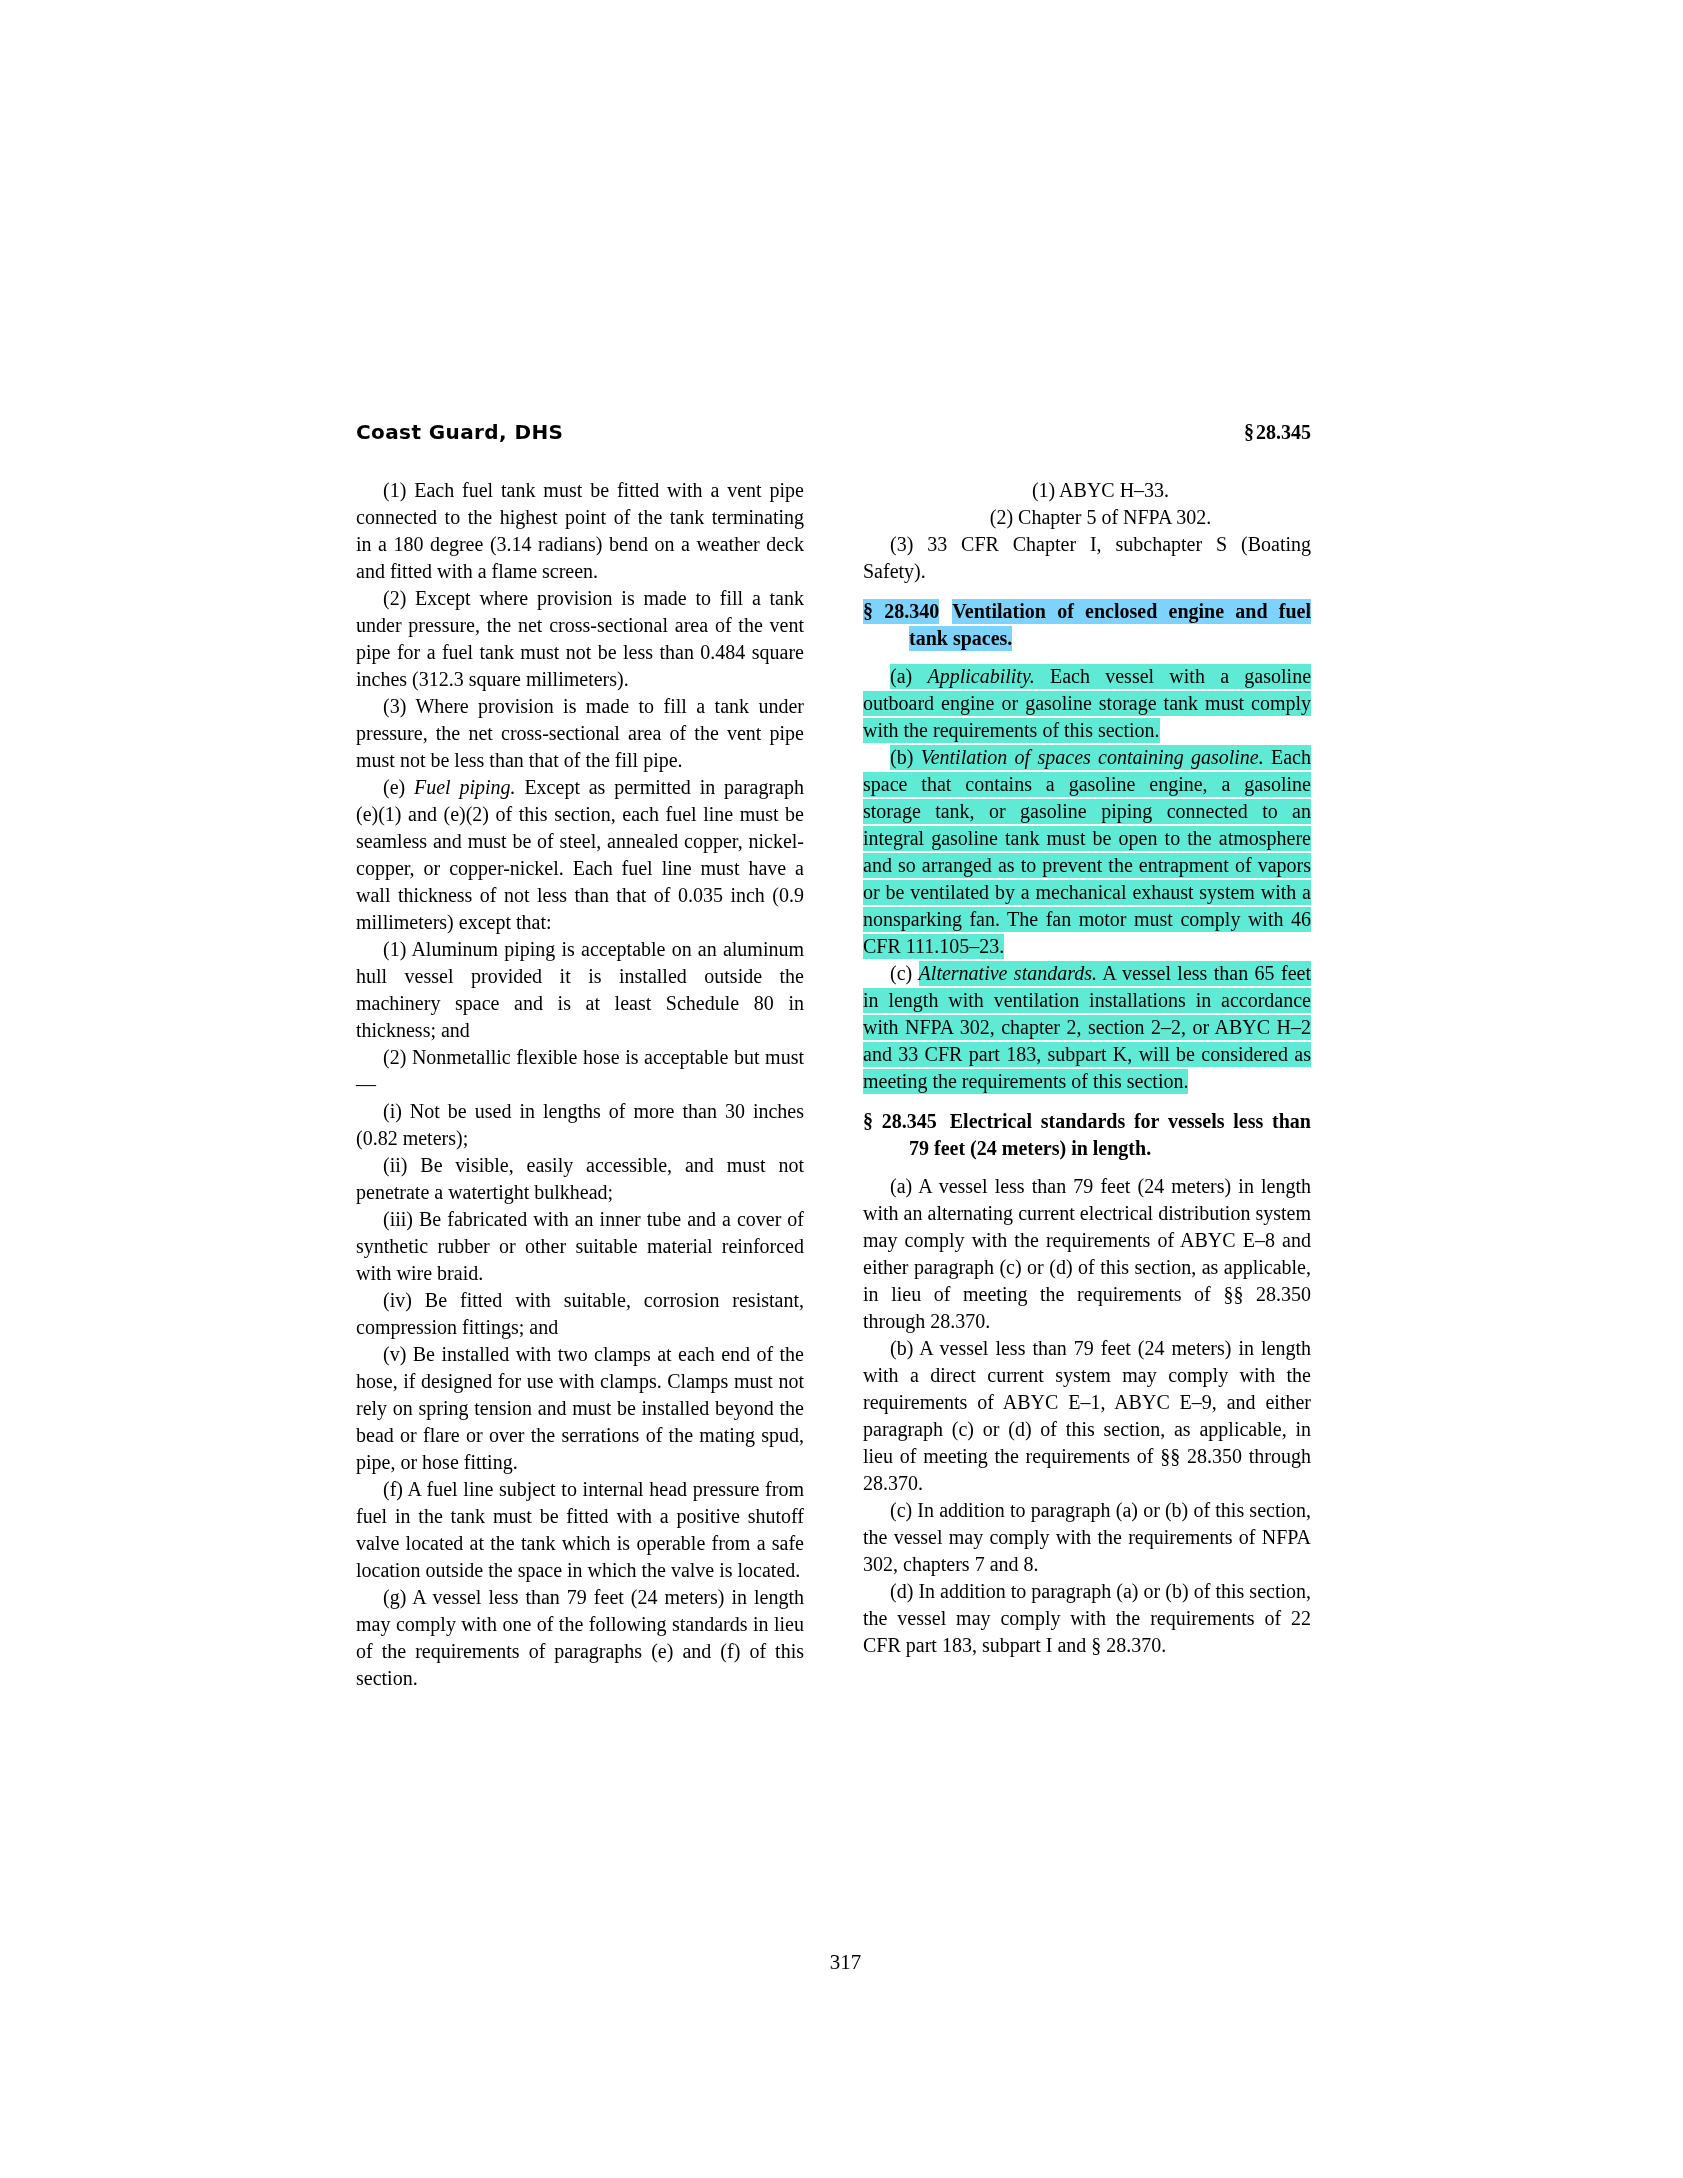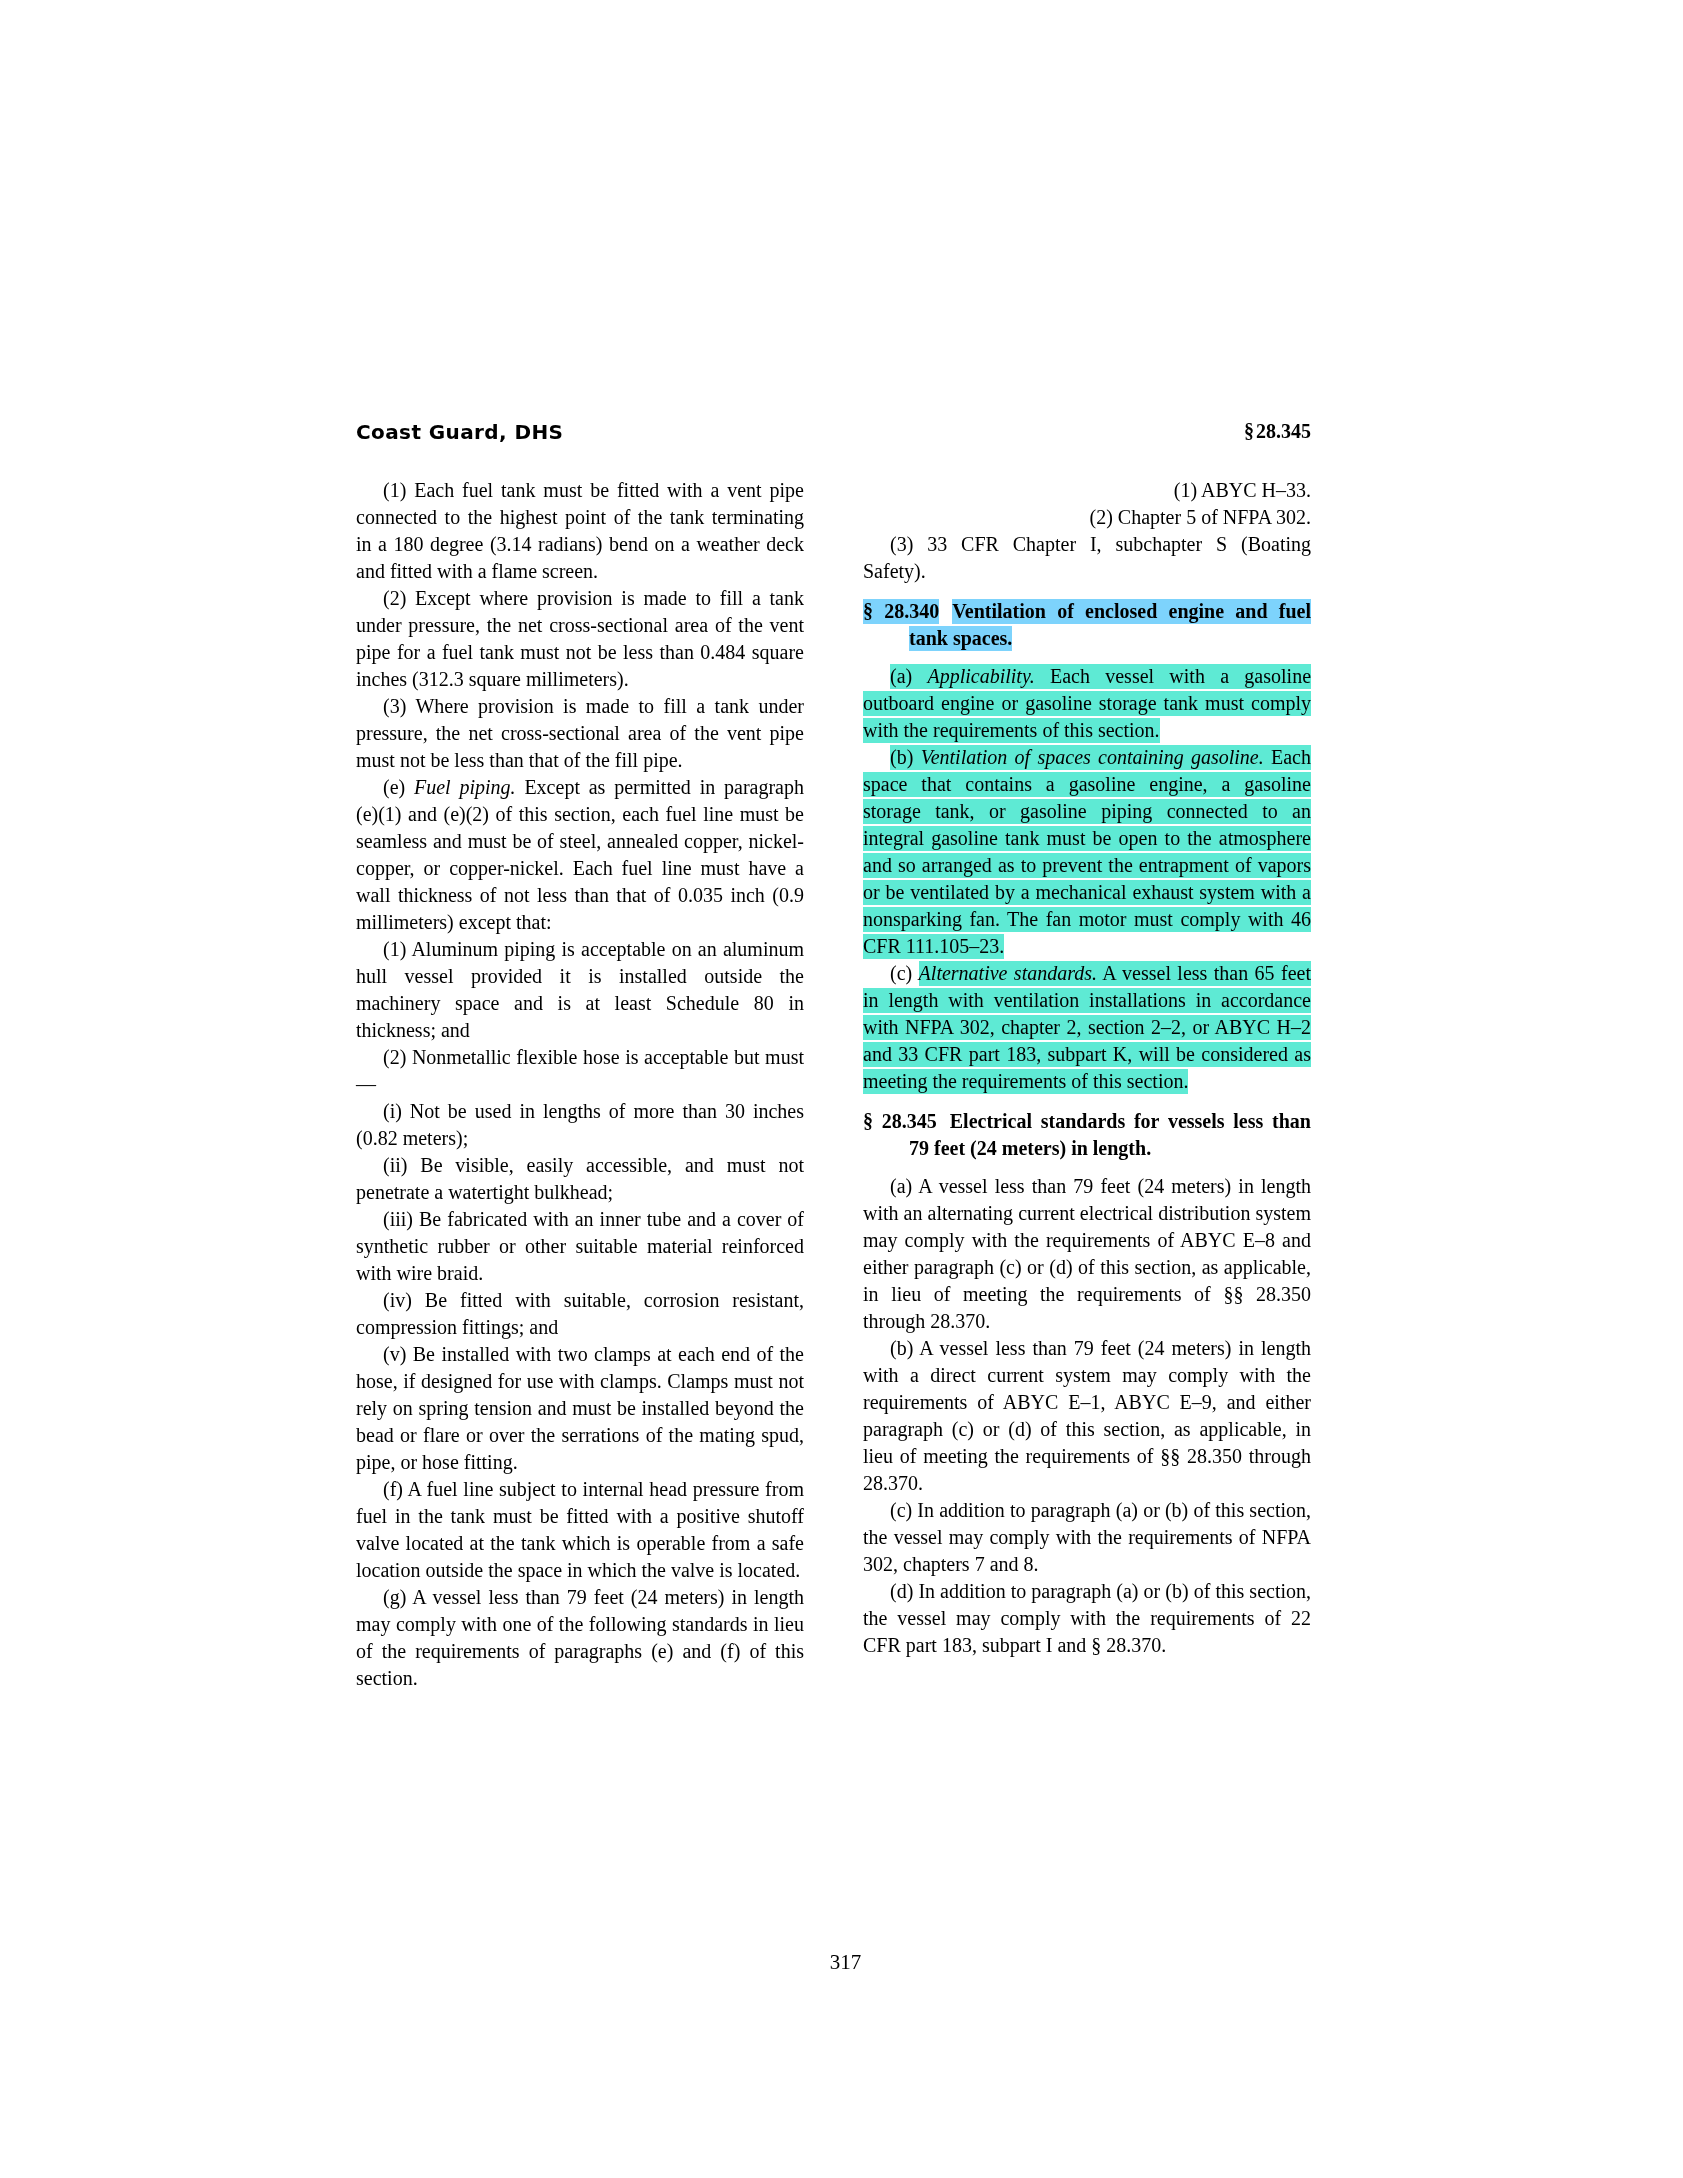--- a/index.html
+++ b/index.html
@@ -25,21 +25,21 @@
   }
 
   
   .runhead {
     position: absolute;
     left: 356px;
     top: 420px;
     width: 955px;
     display: flex;
     justify-content: space-between;
-    align-items: flex-start;
+    align-items: center;
     font-family: "DejaVu Sans", sans-serif;
     font-size: 20px;
     font-weight: bold;
     letter-spacing: 0.4px;
   }
   .runhead .rh-right {
     font-family: "Liberation Serif", serif;
     font-weight: bold;
     letter-spacing: 0;
   }
@@ -62,21 +62,21 @@
     -webkit-hyphens: none;
     hyphens: none;
   }
 
   p.para {
     margin: 0;
     text-indent: 27px;
     text-align: justify;
     text-justify: inter-word;
   }
-  p.para.nojust { text-align: right; }
+  p.para.nojust { text-align: center; }
 
   i, .ital { font-style: italic; }
 
   
   .sechead {
     margin: 0;
     padding: 0;
     font-weight: bold;
     font-size: 20px;
     line-height: 27px;

